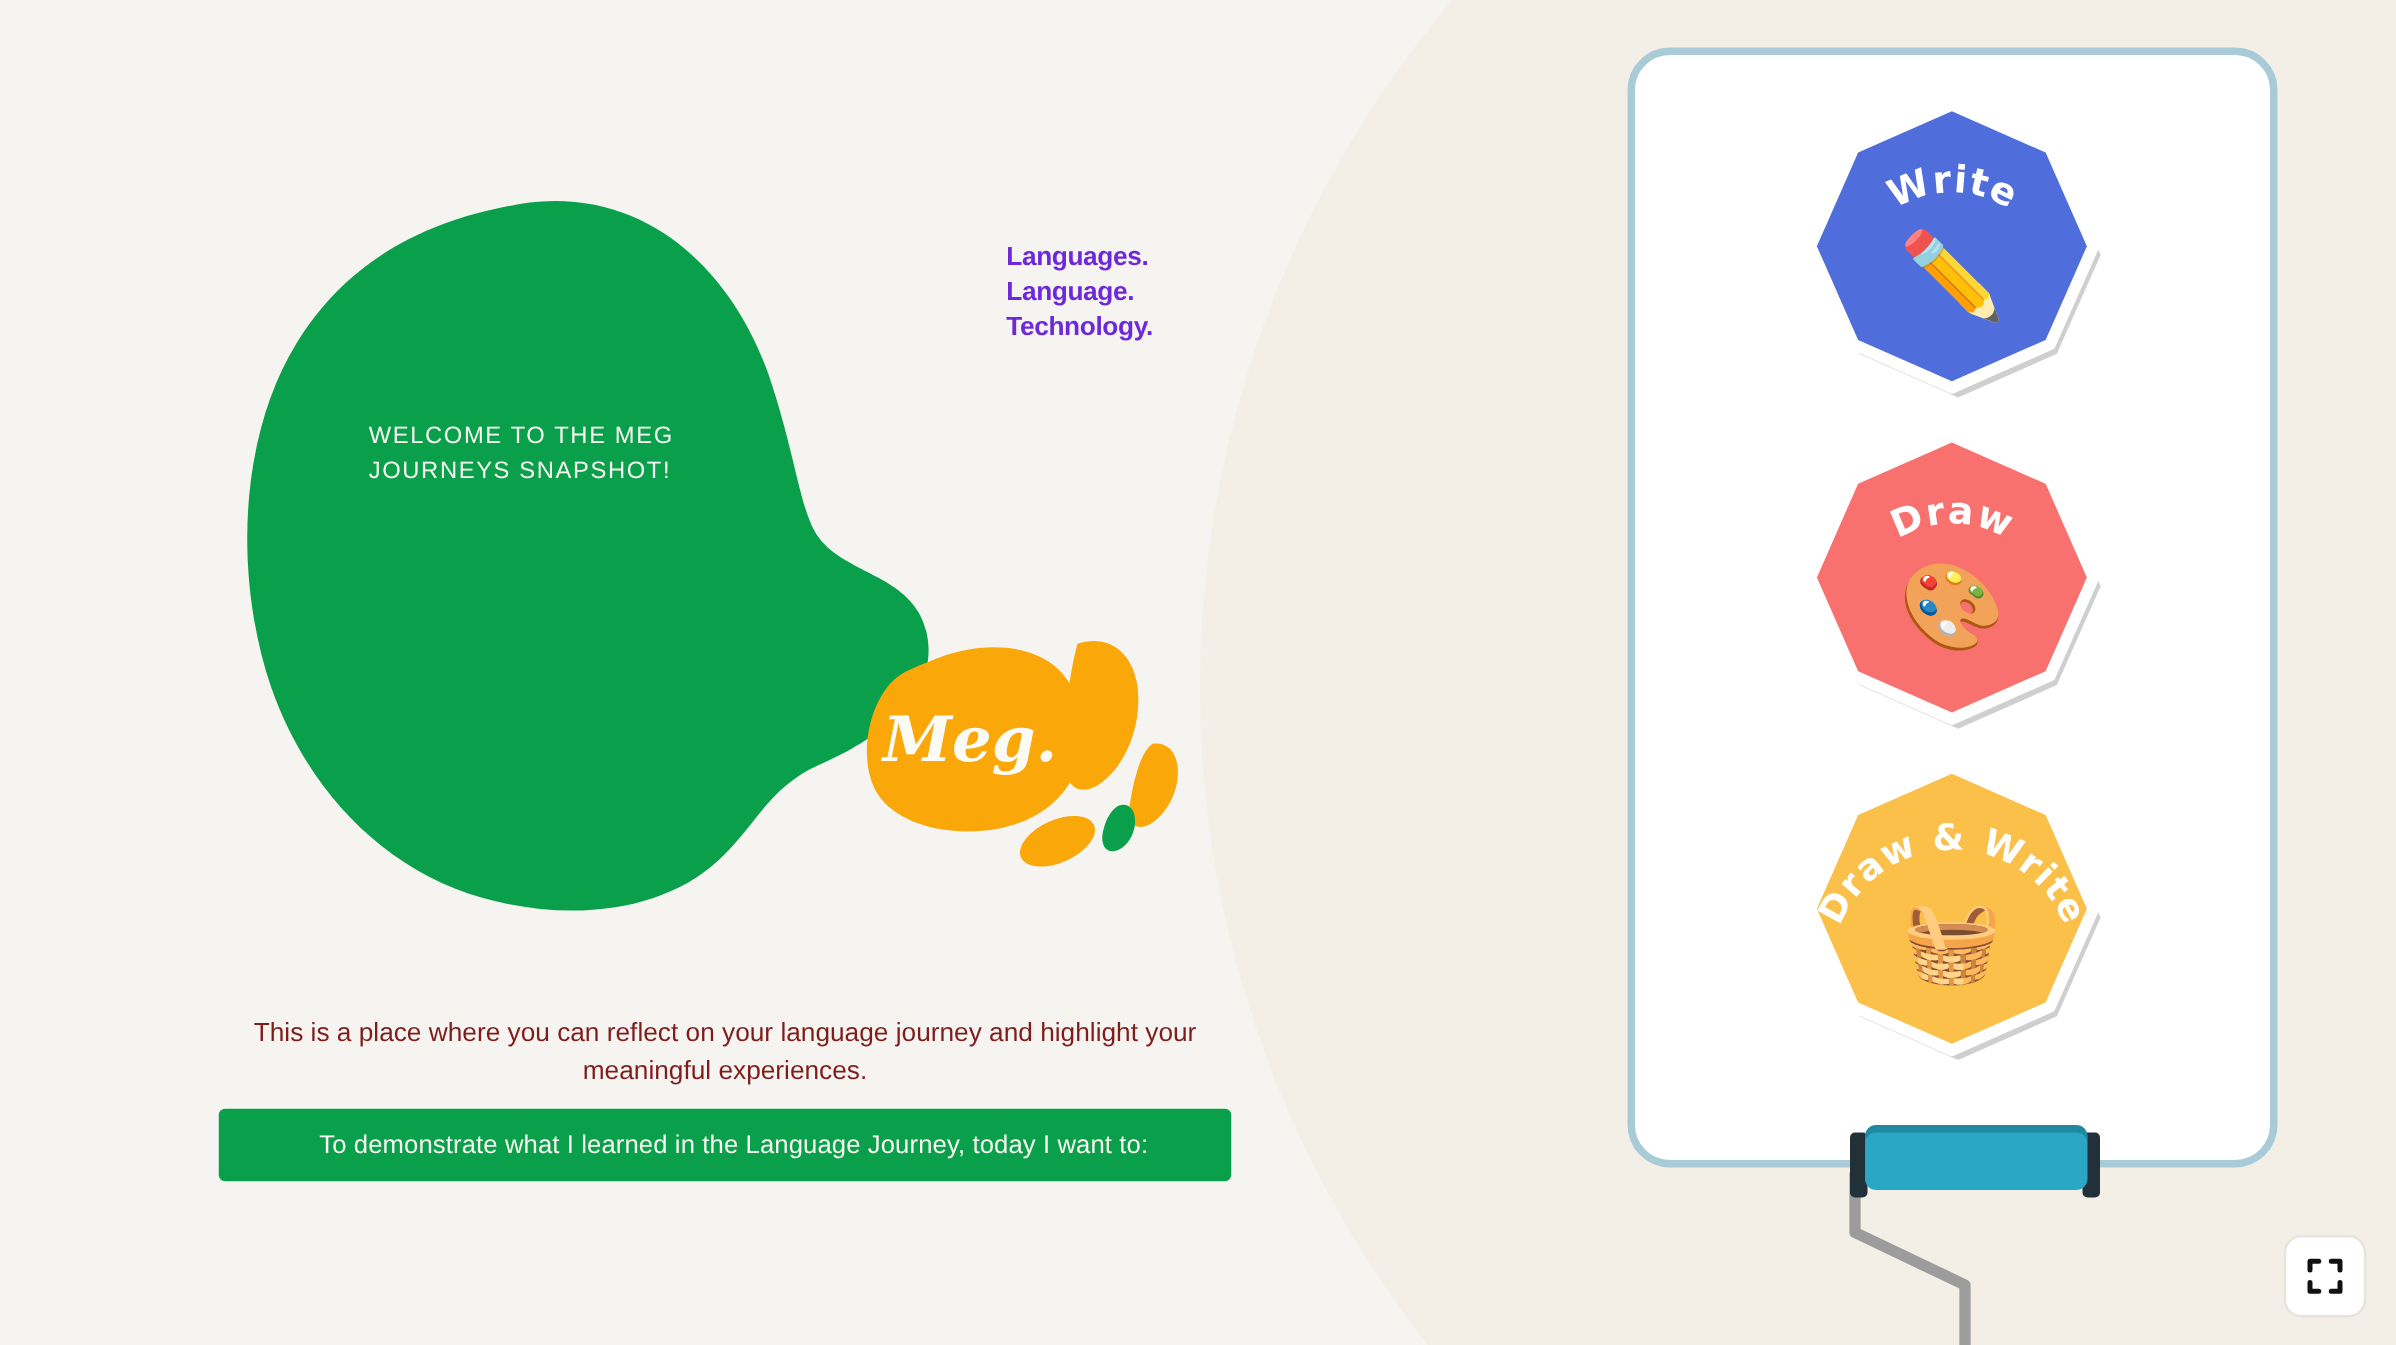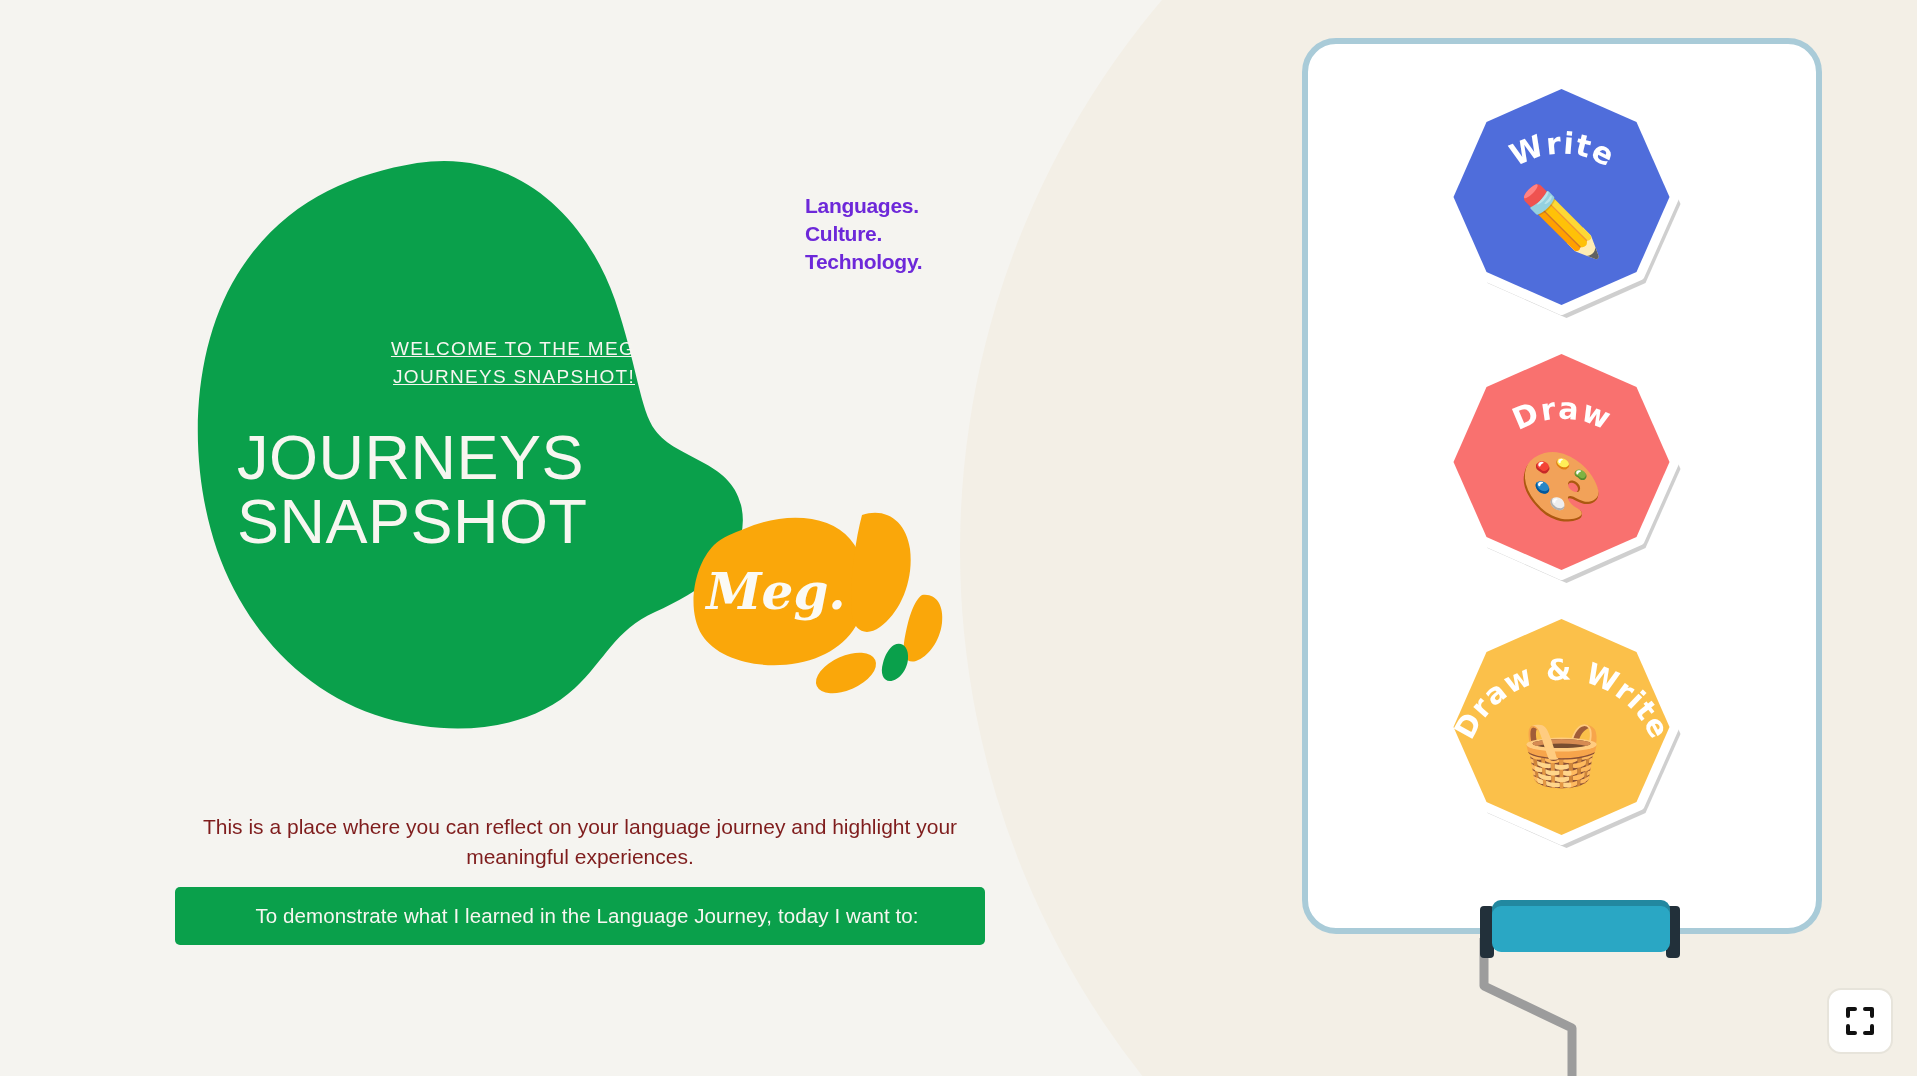--- a/index.html
+++ b/index.html
@@ -32,27 +32,26 @@
     width:560px; height:570px;
   }
   .green-blob svg{ display:block; width:100%; height:100%; }
 
   .blob-text{
     position:absolute; left:185px; top:160px; width:560px; height:570px;
     pointer-events:none;
   }
   .welcome-kicker{
     position:absolute; left:110px; top:175px; width:340px;
-    text-align:right;
+    text-align:left;
     color:#f7f6f0;
     font-size:19px;
     letter-spacing:1.3px;
     line-height:1.45;
     font-weight:400;
-    text-decoration:underline;
   }
   .blob-title{
     position:absolute; left:52px; top:265px; width:470px;
     color:#f7f6f0;
     font-size:63px;
     line-height:1.02;
     font-weight:400;
     letter-spacing:0.5px;
   }
 
@@ -173,24 +172,20 @@
       <svg viewBox="0 0 560 570" xmlns="http://www.w3.org/2000/svg" aria-hidden="true">
         <path d="M232 3 C330 -12 400 55 430 140 C452 205 455 250 470 270
                  C492 300 545 300 556 345 C568 395 520 430 470 452
                  C430 470 420 500 390 528 C345 570 270 578 200 558
                  C120 535 60 470 32 390 C2 302 6 190 52 115 C95 45 160 15 232 3 Z" fill="#0aa04b"></path>
       </svg>
     </div>
 
     <div class="blob-text">
       <div class="welcome-kicker">WELCOME TO THE MEG JOURNEYS SNAPSHOT!</div>
-      <div class="blob-title">
-        <div>JOURNEYS</div>
-        <div>SNAPSHOT</div>
-      </div>
     </div>
 
     <div class="meg-logo">
       <svg viewBox="0 0 260 200" xmlns="http://www.w3.org/2000/svg" aria-hidden="true">
 
         <path d="M54 24 C95 6 140 10 160 34 C178 55 180 84 172 108
                  C163 134 140 152 108 158 C70 165 28 155 12 130
                  C-4 104 4 60 24 40 C32 32 44 28 54 24 Z" fill="#faa70a"></path>
 
         <path d="M172 10 C196 2 216 16 220 44 C224 76 210 108 190 122
@@ -203,21 +198,21 @@
 
         <path d="M204 140 C212 136 219 142 218 154 C217 166 208 176 200 176
                  C193 176 190 168 193 158 C195 150 199 143 204 140 Z" fill="#0aa04b"></path>
 
         <text x="86" y="104" text-anchor="middle" font-family="'DejaVu Serif', serif" font-size="50" font-weight="bold" font-style="italic" fill="#fbfaf5">Meg.</text>
       </svg>
     </div>
 
     <div class="lct">
       <div>Languages.</div>
-      <div>Culture.</div>
+      <div>Language.</div>
       <div>Technology.</div>
     </div>
 
     <div class="desc">This is a place where you can reflect on your language journey and highlight your meaningful experiences.</div>
 
     <div class="cta-bar">
       <span>To demonstrate what I learned in the Language Journey, today I want to:</span>
     </div>
   </div>
 

